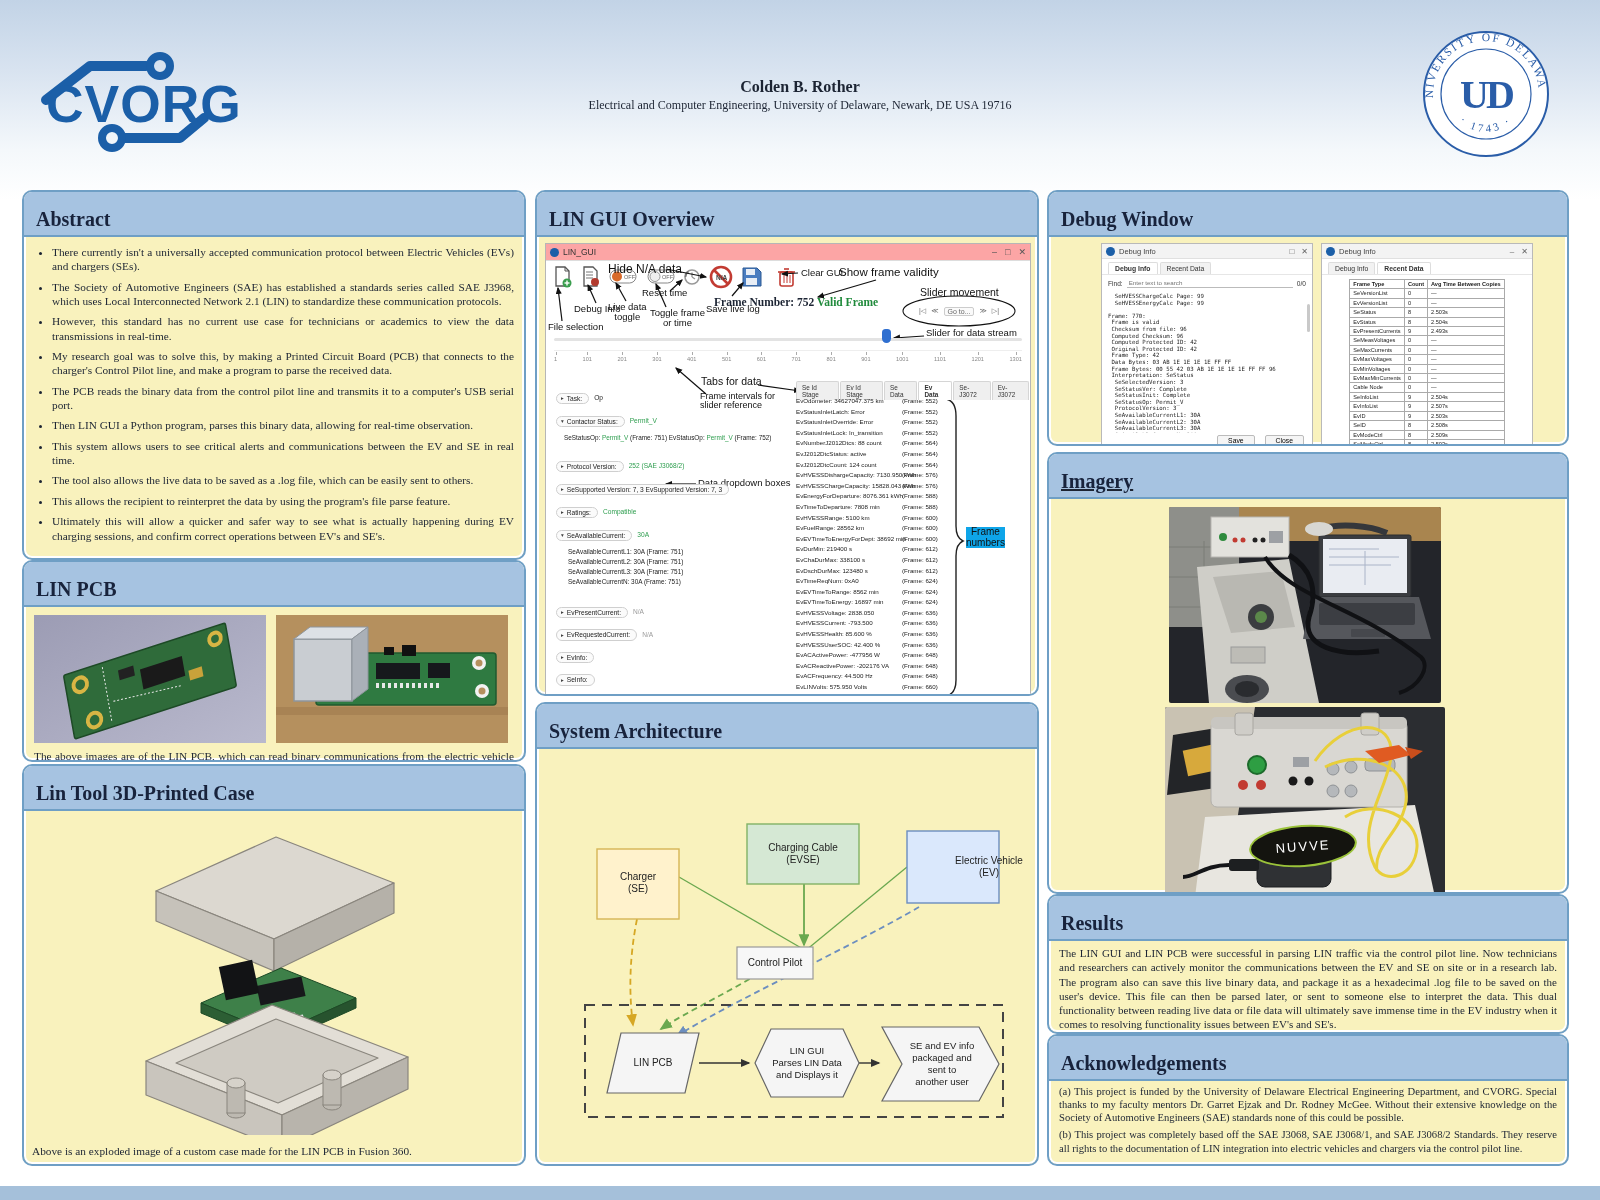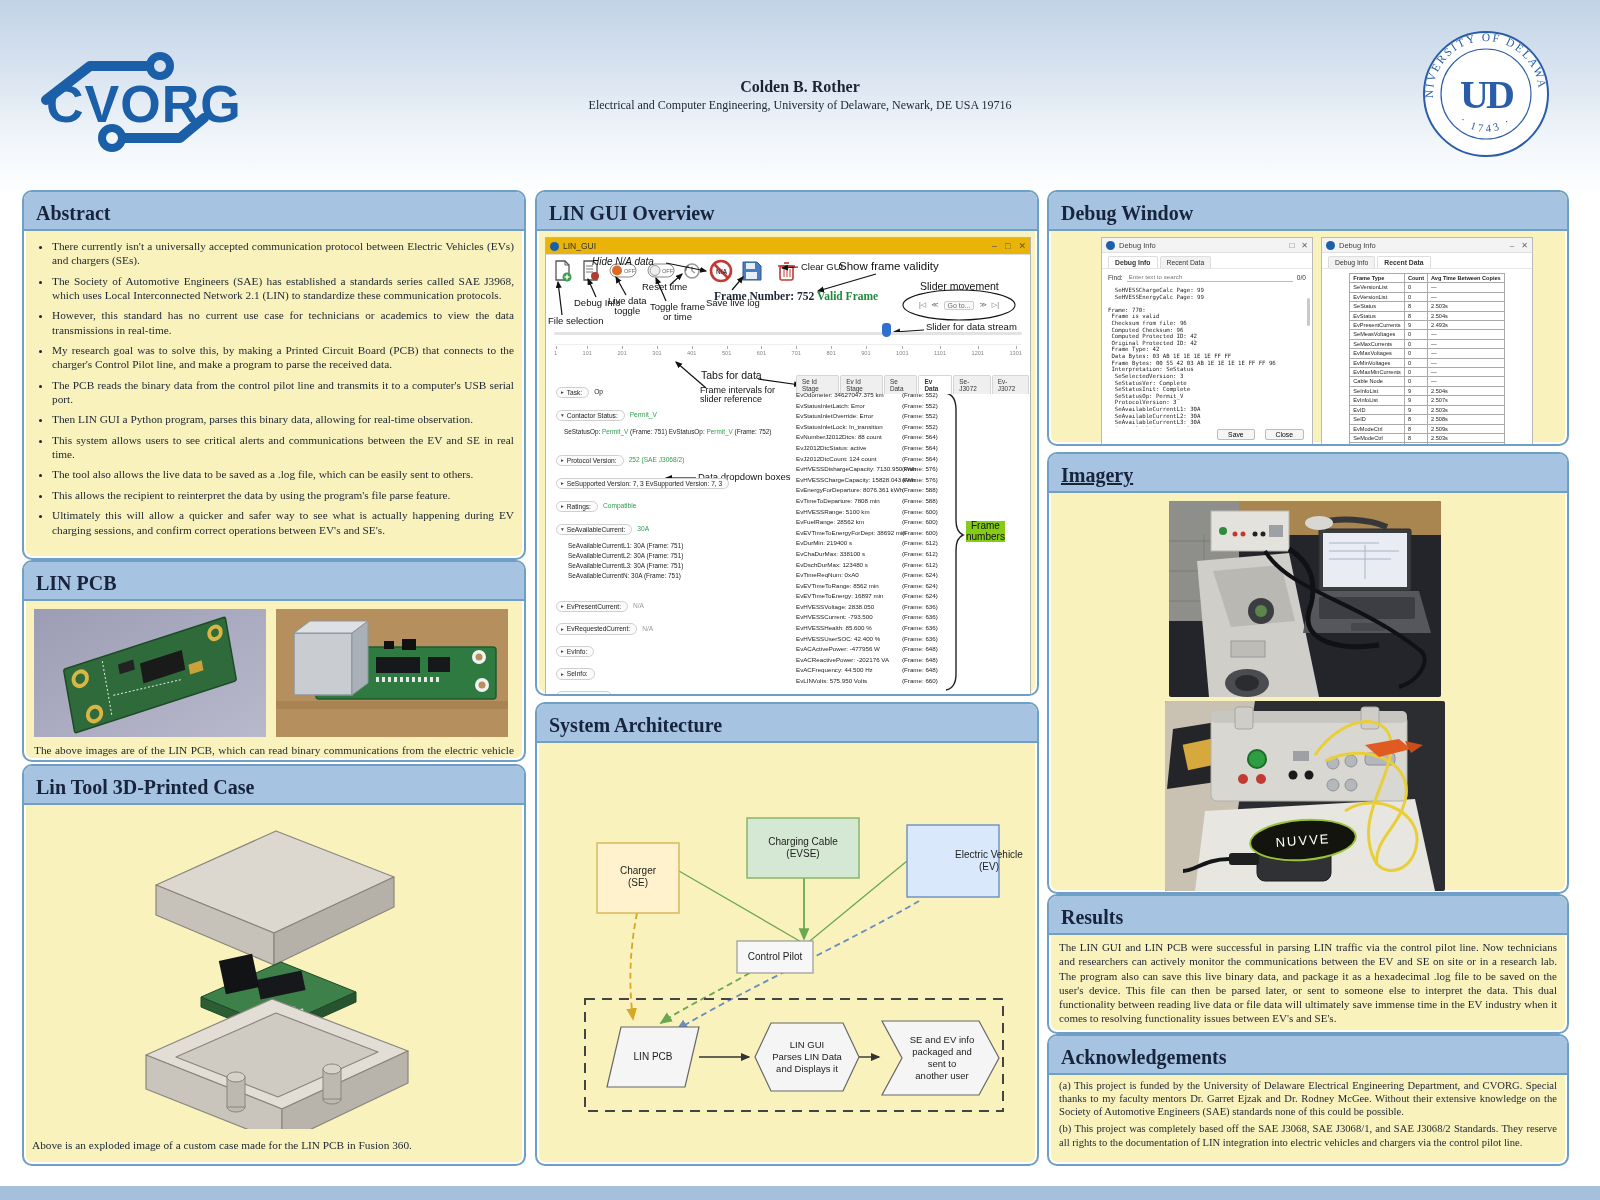--- a/index.html
+++ b/index.html
@@ -13,39 +13,39 @@
   .hdr-title{position:absolute;left:300px;top:58px;width:1000px;text-align:center;}
   .hdr-title h1{margin:0;font-size:29px;font-weight:bold;color:#141c2c;letter-spacing:.2px;}
   .hdr-title .auth{margin-top:20px;font-size:16px;font-weight:bold;}
   .hdr-title .affil{margin-top:2px;font-size:12px;}
   .cvorg{position:absolute;left:28px;top:38px;width:280px;height:120px;}
   .udseal{position:absolute;left:1420px;top:28px;width:132px;height:132px;}
 
   
   .panel{position:absolute;border:2px solid #6f9fc5;border-radius:10px;background:#f9f2bd;
          box-shadow:0 0 0 2px #fff inset;overflow:hidden;}
-  .panel .phead{background:#a6c3e1;border-bottom:2px solid #6f9fc5;padding:10px 12px 4px 12px;
+  .panel .phead{background:#a6c3e1;border-bottom:2px solid #6f9fc5;padding:16px 12px 4px 12px;
          font-size:20px;font-weight:bold;color:#18233c;border-radius:6px 6px 0 0;}
   .panel .pbody{position:relative;}
 
   
   .abstract ul{margin:8px 10px 6px 28px;padding:0;}
   .abstract li{font-size:11.3px;line-height:1.27;margin-bottom:6px;text-align:justify;}
 
   
   .pcb-imgs{display:flex;gap:10px;padding:8px 10px 4px 10px;}
   .pcb-cap{font-size:11.3px;line-height:1.25;padding:2px 10px;text-align:justify;}
 
   
   .case-cap{position:absolute;left:8px;bottom:4px;font-size:11.3px;}
 
   
   .gui-win{position:absolute;left:8px;top:6px;width:484px;height:458px;background:#fff;
            border:1px solid #b6b6b6;font-family:"Liberation Sans",sans-serif;}
-  .gui-titlebar{height:16px;background:#eab308;border-bottom:1px solid #ddd;display:flex;align-items:center;
+  .gui-titlebar{height:16px;background:#fca5a5;border-bottom:1px solid #ddd;display:flex;align-items:center;
            font-size:8.5px;color:#333;padding:0 4px;gap:4px;}
   .gui-titlebar .winbtns{margin-left:auto;display:flex;gap:8px;color:#555;font-size:9px;}
   .blue-dot{width:9px;height:9px;border-radius:50%;background:#1b5fa8;display:inline-block;color:#fff;
            font-size:7px;text-align:center;line-height:9px;}
   .toolbar-ic{position:absolute;}
   .ann{position:absolute;color:#111;font-family:"Liberation Sans",sans-serif;white-space:pre-line;line-height:1.05;}
   .frame-line{position:absolute;font-family:"Liberation Serif",serif;font-weight:bold;font-size:11.5px;}
   .frame-line .ok{color:#1f8a3b;}
   .slider-track{position:absolute;left:8px;top:94px;width:468px;height:3px;background:#e3e3e3;border-radius:2px;}
   .slider-handle{position:absolute;left:336px;top:85px;width:9px;height:14px;background:#2f6fd0;
@@ -359,38 +359,38 @@
         <line x1="16" y1="77" x2="12" y2="44" stroke="#111" stroke-width="1.2" marker-end="url(#ah)"></line>
         <line x1="330" y1="36" x2="272" y2="53" stroke="#111" stroke-width="1.2" marker-end="url(#ah)"></line>
         <line x1="378" y1="92" x2="348" y2="94" stroke="#111" stroke-width="1.2" marker-end="url(#ah)"></line>
         <line x1="212" y1="141" x2="254" y2="147" stroke="#111" stroke-width="1.2" marker-end="url(#ah)"></line>
         <line x1="160" y1="150" x2="130" y2="124" stroke="#111" stroke-width="1.2" marker-end="url(#ah)"></line>
         <line x1="150" y1="240" x2="120" y2="240" stroke="#111" stroke-width="1.2" marker-end="url(#ah)"></line>
         <ellipse cx="413" cy="67" rx="56" ry="15" fill="none" stroke="#111" stroke-width="1.1"></ellipse>
         <path d="M400,155 Q410,157 410,172 L410,282 Q410,294 417,297 Q410,300 410,312 L410,436 Q410,450 400,452" fill="none" stroke="#222" stroke-width="1.4"></path>
       </svg>
 
-      <div class="ann" style="left:46px;top:19px;font-size:10px;font-style:italic;">Hide N/A data</div>
+      <div class="ann" style="left:62px;top:19px;font-size:12px;">Hide N/A data</div>
       <div class="ann" style="left:255px;top:24px;font-size:9.5px;">Clear GUI</div>
       <div class="ann" style="left:293px;top:22px;font-size:11.5px;">Show frame validity</div>
       <div class="ann" style="left:374px;top:43px;font-size:10.5px;">Slider movement</div>
       <div class="ann" style="left:96px;top:44px;font-size:9.5px;">Reset time</div>
       <div class="ann" style="left:160px;top:60px;font-size:9.5px;">Save live log</div>
       <div class="ann" style="left:28px;top:60px;font-size:9.5px;">Debug Info</div>
       <div class="ann" style="left:62px;top:58px;font-size:9.5px;text-align:center;">Live data
 toggle</div>
       <div class="ann" style="left:104px;top:64px;font-size:9.5px;text-align:center;">Toggle frame
 or time</div>
       <div class="ann" style="left:2px;top:78px;font-size:9.5px;">File selection</div>
       <div class="ann" style="left:380px;top:84px;font-size:9.5px;">Slider for data stream</div>
       <div class="ann" style="left:155px;top:132px;font-size:10.5px;">Tabs for data</div>
       <div class="ann" style="left:154px;top:148px;font-size:9px;text-align:left;">Frame intervals for
 slider reference</div>
       <div class="ann" style="left:152px;top:234px;font-size:9.5px;">Data dropdown boxes</div>
-      <div class="ann" style="left:420px;top:283px;font-size:10px;text-align:center;background:#84cc16;">Frame
+      <div class="ann" style="left:420px;top:283px;font-size:10px;text-align:center;background:#0ea5e9;">Frame
 numbers</div>
 
       <div class="frame-line" style="left:168px;top:52px;">
         <span>Frame Number: 752</span>
         <span class="ok">Valid Frame</span>
       </div>
 
       <div class="navbox">
         <span>|◁</span>
         <span>≪</span>

